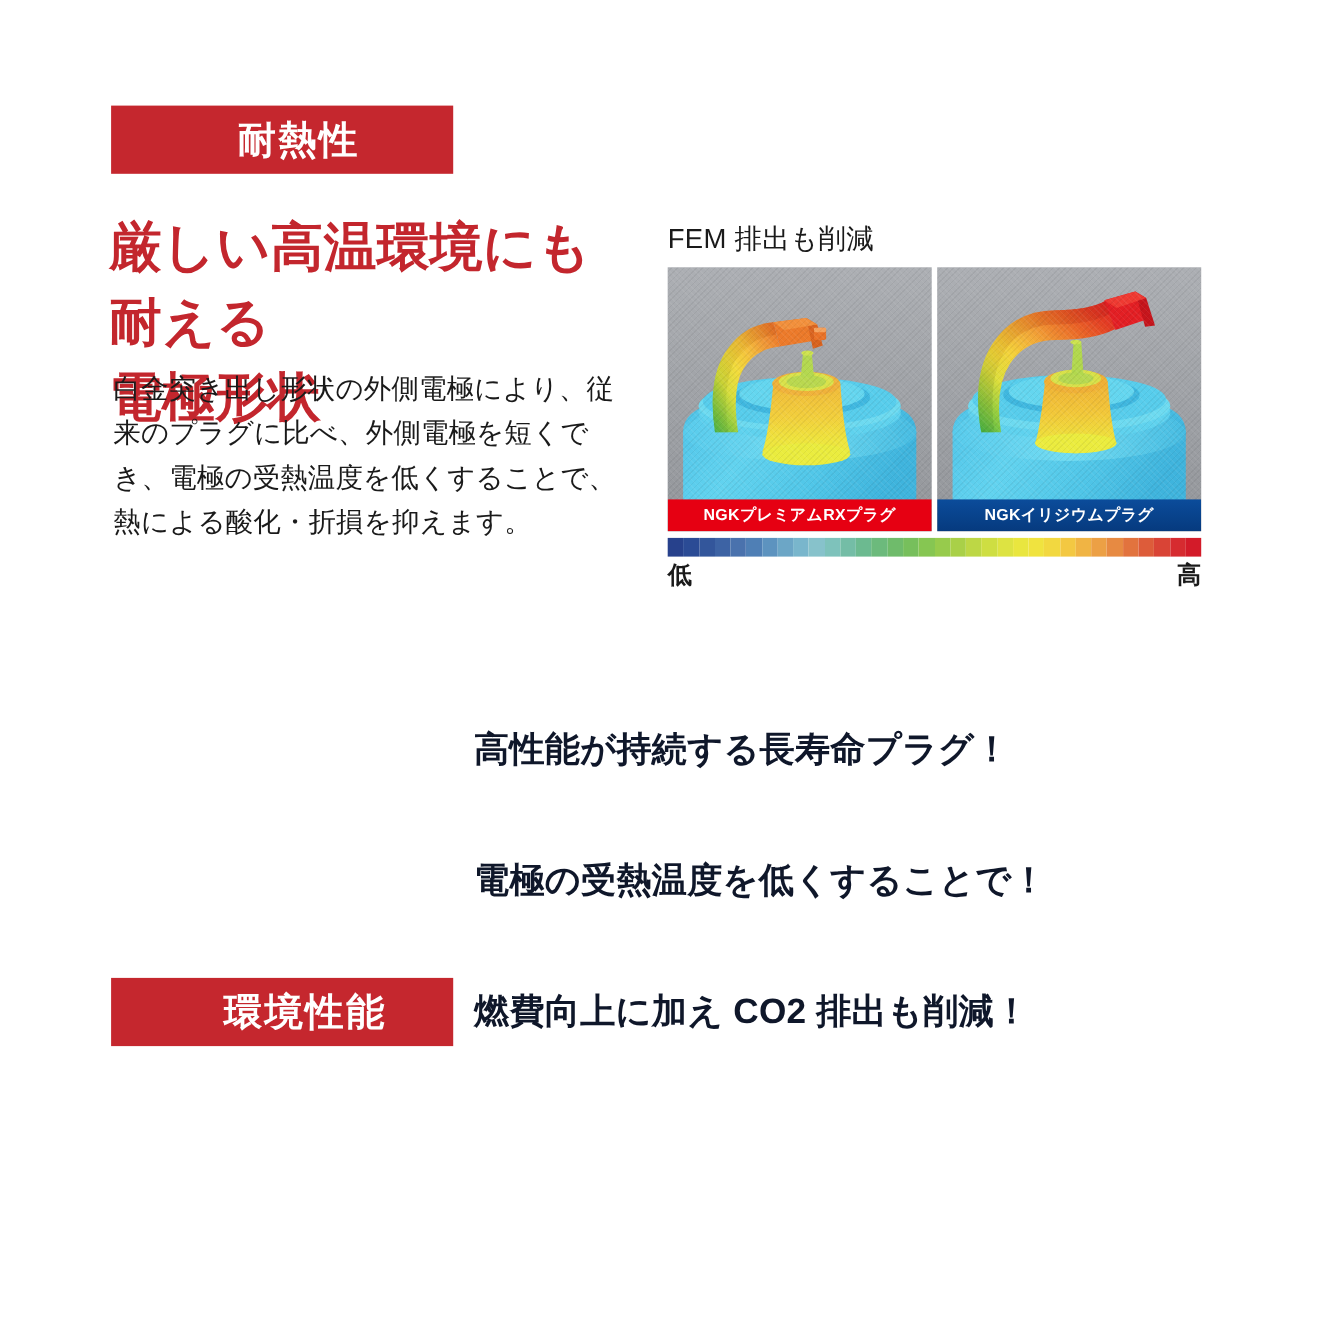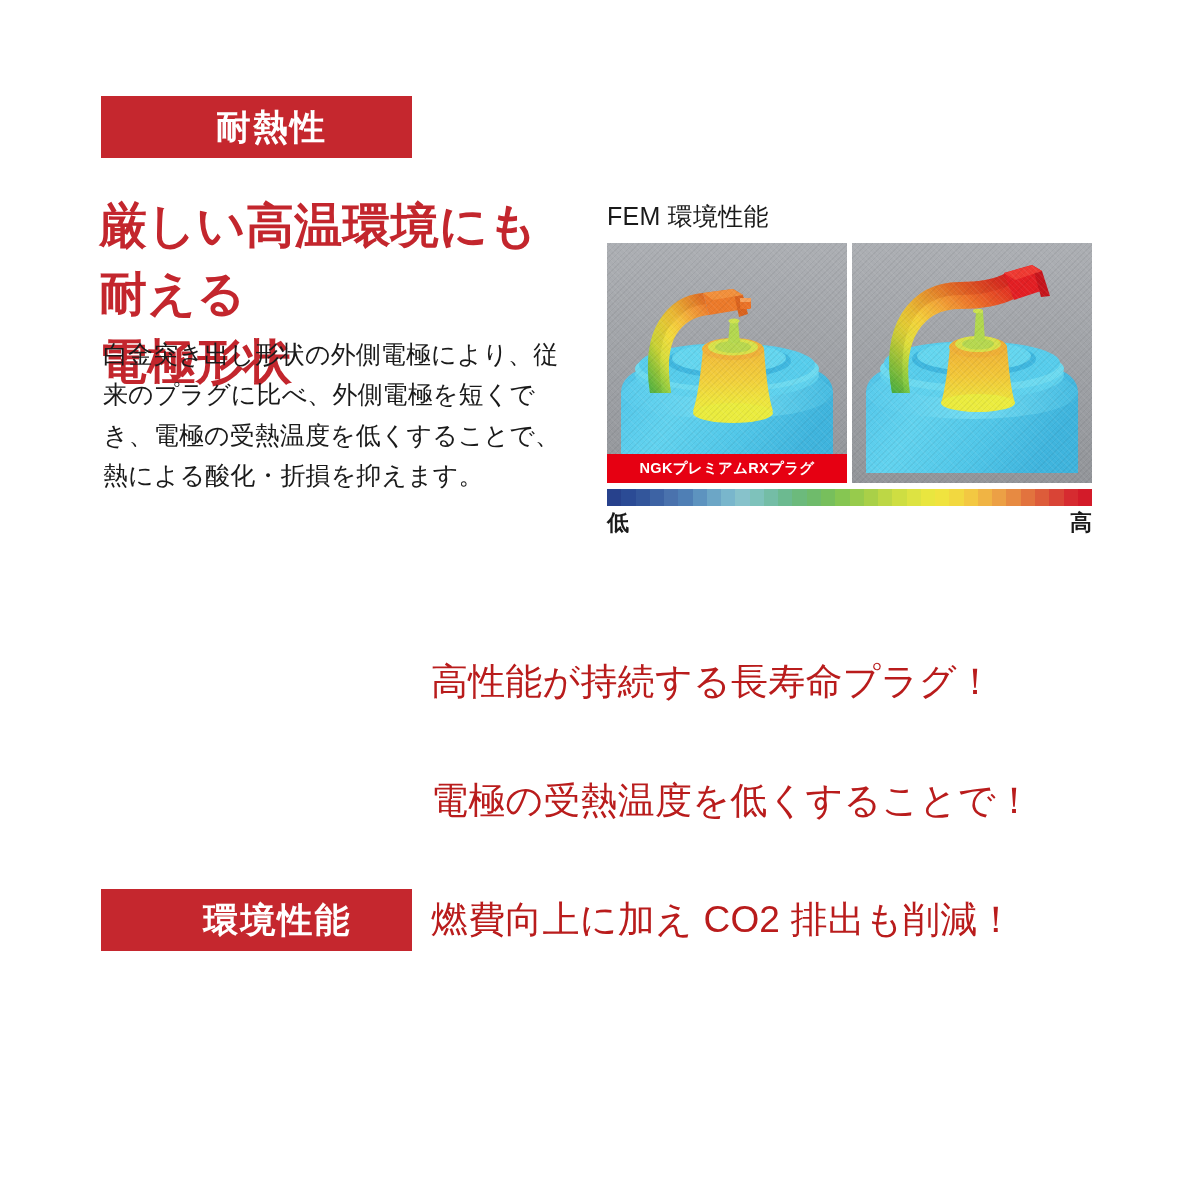--- a/index.html
+++ b/index.html
@@ -132,23 +132,23 @@
   .feature-row .badge {
     position: absolute; left: 0; top: 0;
     width: 311px; height: 62px;
     font-size: 35px;
   }
   .feature-row .feature-text {
     position: absolute;
     left: 330px;
     top: 50%;
     transform: translateY(-50%);
-    color: #b91c1c;
-    font-size: 37px;
-    font-weight: normal;
+    color: #0f172a;
+    font-size: 32px;
+    font-weight: bold;
     white-space: nowrap;
     letter-spacing: 0.005em;
   }
 
   #feature-row-0 { top: 651px; }
   #feature-row-1 { top: 770px; }
   #feature-row-2 { top: 889px; }
 </style>
 </head>
 <body>
@@ -159,21 +159,21 @@
     <span class="badge-label">耐熱性</span>
   </div>
 
   <h2 id="heat-heading" style="white-space: pre-line;">厳しい高温環境にも耐える
 電極形状</h2>
 
   <p id="heat-body">白金突き出し形状の外側電極により、従来のプラグに比べ、外側電極を短くでき、電極の受熱温度を低くすることで、熱による酸化・折損を抑えます。</p>
 
   <figure id="fem-figure">
 
-    <figcaption id="fem-caption">FEM 環境性能</figcaption>
+    <figcaption id="fem-caption">FEM 排出も削減</figcaption>
 
     <div id="fem-panels">
 
       <div class="fem-panel">
         <svg class="fem-svg" viewBox="0 0 240 240">
           <defs>
             <linearGradient id="rxArm" x1="0" y1="1" x2="1" y2="0">
               <stop offset="0.00" stop-color="#4cb84c"></stop>
               <stop offset="0.14" stop-color="#86c840"></stop>
               <stop offset="0.30" stop-color="#d7dd3c"></stop>
@@ -287,20 +287,23 @@
           <path d="M122 98 l2 -30 h7 l2 30 z" fill="#b2d84e"></path>
           <ellipse cx="126" cy="68" rx="5" ry="2.2" fill="#cde34e"></ellipse>
 
           <path d="M40 150 q-9 -50 10 -80 q20 -31 58 -31 q30 0 46 -9 l8 26 q-20 10 -54 10 q-28 0 -42 22 q-14 22 -8 62 z" fill="url(#irArm)"></path>
           <path d="M40 150 q-9 -50 10 -80 q20 -31 58 -31 q30 0 46 -9 l4 12 q-20 10 -50 10 q-32 0 -47 25 q-15 25 -9 73 z" fill="url(#irArmSide)" opacity="0.5"></path>
 
           <path d="M152 30 l28 -8 l9 26 l-27 9 z" fill="#e31f24"></path>
           <path d="M180 22 l10 6 l8 25 l-9 1 z" fill="#c6151c"></path>
           <path d="M152 30 l28 -8 l10 6 l-27 9 z" fill="#ef3a32"></path>
         </svg>
+        <div class="panel-tag ir" style="background: linear-gradient(rgb(11, 76, 155), rgb(6, 58, 126));">
+          <span>NGKイリジウムプラグ</span>
+        </div>
       </div>
     </div>
 
     <div id="scale-wrap">
       <div id="scale-bar">
           <span style="background: rgb(39, 65, 140);"></span>
           <span style="background: rgb(43, 75, 149);"></span>
           <span style="background: rgb(51, 86, 155);"></span>
           <span style="background: rgb(61, 99, 164);"></span>
           <span style="background: rgb(74, 114, 173);"></span>

